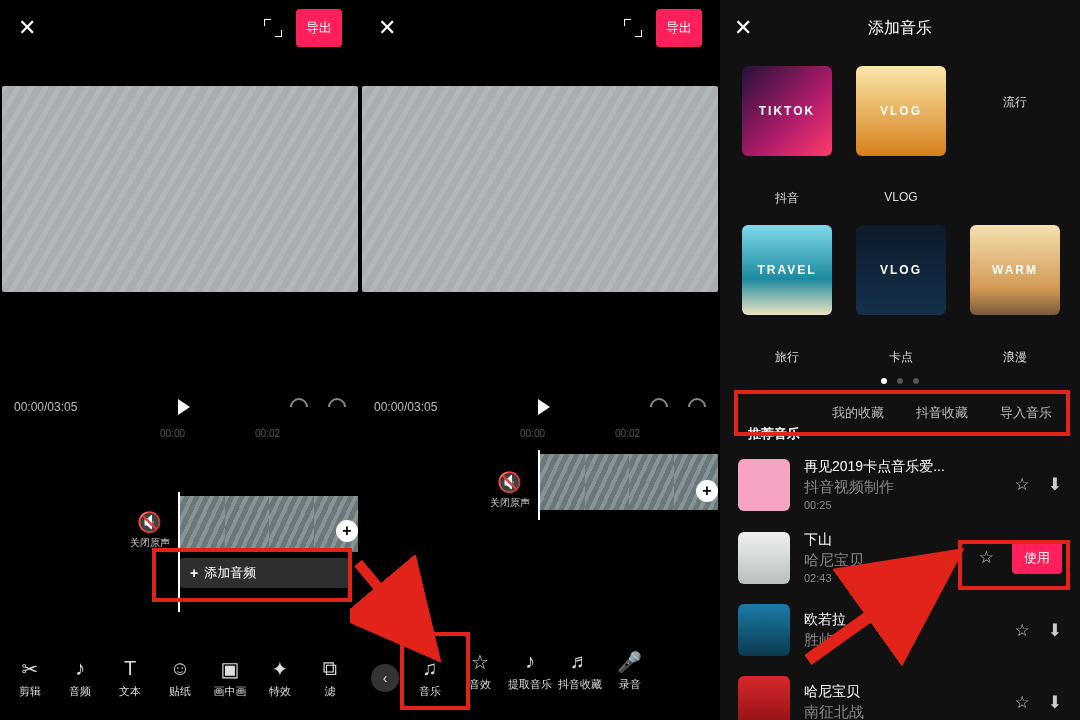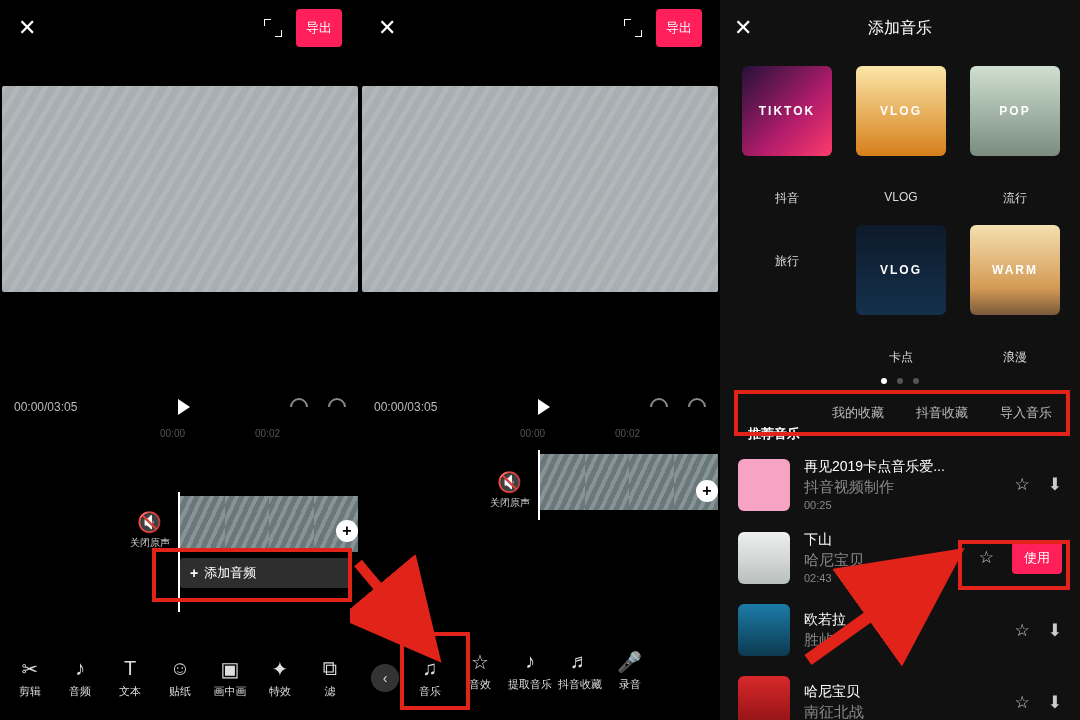--- a/index.html
+++ b/index.html
@@ -266,24 +266,24 @@
     <div class="catgrid" id="catgrid">
         <div class="cat">
           <div class="cov tiktok">TIKTOK</div>
           <span class="clabel">抖音</span>
         </div>
         <div class="cat">
           <div class="cov vlog">VLOG</div>
           <span class="clabel">VLOG</span>
         </div>
         <div class="cat">
-          <div class="cov pop">POP</div>
           <span class="clabel">流行</span>
         </div>
         <div class="cat">
+          <div class="cov travel">TRAVEL</div>
           <span class="clabel">旅行</span>
         </div>
         <div class="cat">
           <div class="cov beat">VLOG</div>
           <span class="clabel">卡点</span>
         </div>
         <div class="cat">
           <div class="cov warm">WARM</div>
           <span class="clabel">浪漫</span>
         </div>

